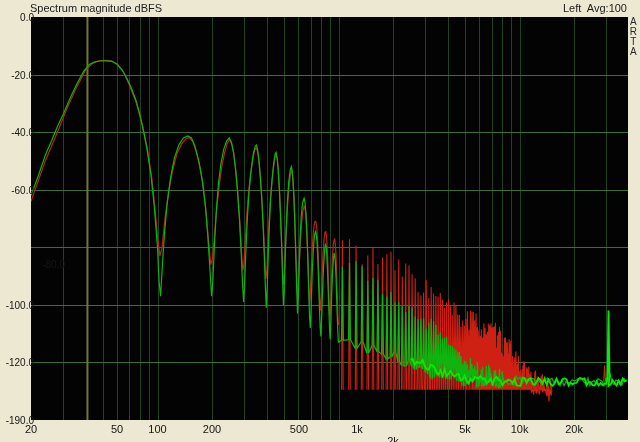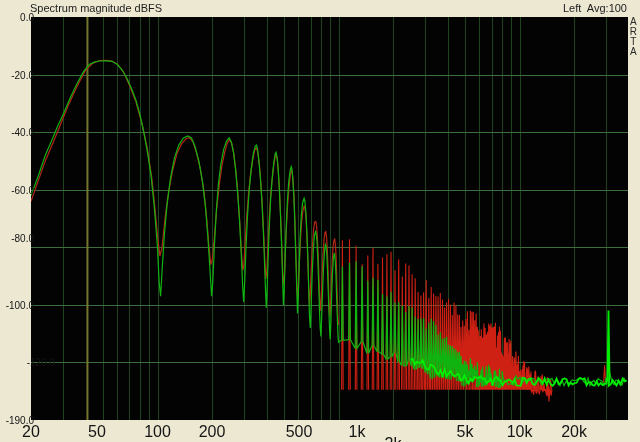--- a/index.html
+++ b/index.html
@@ -2,21 +2,21 @@
 <html><head>
 <meta charset="utf-8">
 <style>
   html,body{margin:0;padding:0;background:#ece8d2;}
   .frame{position:relative;width:640px;height:442px;background:#ece8d2;
          font-family:"Liberation Sans",sans-serif;overflow:hidden;}
   .plot-title{position:absolute;left:30px;top:2px;font-size:11px;color:#1c1c1c;white-space:pre;}
   .channel-info{position:absolute;top:2px;right:13px;font-size:11px;color:#1c1c1c;white-space:pre;}
   .brand{position:absolute;top:17px;right:3px;font-size:10px;line-height:10px;color:#2a2a2a;
          white-space:pre;text-align:center;}
-  .xlab{position:absolute;top:423px;font-size:16px;color:#151515;transform:translateX(-50%);}
+  .xlab{position:absolute;top:423px;font-size:11px;color:#151515;transform:translateX(-50%);}
   .ylab{position:absolute;left:0;width:34px;text-align:right;font-size:10px;color:#151515;
         transform:translateY(-50%);}
   svg{position:absolute;left:0;top:0;}
 </style>
 </head>
 <body>
 
 <div class="frame">
   <div class="plot-title">Spectrum magnitude dBFS</div>
   <div class="channel-info">Left  Avg:100</div>
@@ -65,31 +65,31 @@
         <line x1="31" y1="362.5" x2="628" y2="362.5" stroke="#3a6e3a" stroke-width="1"></line>
       </g>
       <line x1="87.43368392831263" y1="17" x2="87.43368392831263" y2="420" stroke="#75752d" stroke-width="2"></line>
       <path d="M31.0 201.2 L45.3 160.9 L57.5 132.1 L67.9 106.2 L77.2 86.1 L85.5 70.3 L93.0 63.1 L99.8 60.5 L106.1 60.3 L111.9 61.0 L117.4 64.2 L123.7 72.3 L129.5 85.5 L136.0 101.9 L141.9 123.5 L147.5 149.4 L151.8 178.2 L155.1 209.9 L157.5 235.8 L159.9 255.9 L162.1 247.3 L165.0 218.5 L168.5 192.6 L172.5 171.0 L176.9 153.7 L181.7 143.7 L186.2 138.5 L189.4 137.6 L193.0 141.9 L196.4 152.3 L200.2 168.1 L203.7 189.7 L206.7 218.5 L208.8 244.4 L210.8 264.6 L212.4 258.8 L214.3 238.7 L216.6 209.9 L219.2 185.4 L222.0 165.2 L224.7 152.3 L227.3 143.1 L229.6 139.6 L231.7 143.7 L233.8 153.7 L235.9 171.0 L237.9 194.0 L239.9 224.3 L241.5 253.0 L242.8 270.3 L243.9 264.6 L245.2 241.5 L246.7 217.1 L248.5 194.0 L250.4 175.3 L252.6 160.4 L254.7 150.0 L256.2 147.7 L257.8 152.3 L259.3 163.8 L260.8 182.5 L262.3 205.5 L263.7 234.3 L264.9 261.7 L265.9 278.9 L266.9 270.3 L267.9 247.3 L269.0 222.8 L270.3 199.8 L271.8 182.5 L273.5 167.5 L275.1 156.9 L276.1 154.9 L277.3 159.5 L278.3 171.0 L279.5 191.2 L280.7 217.1 L281.8 247.3 L282.8 273.2 L283.6 284.7 L284.4 276.1 L285.3 253.0 L286.4 228.6 L287.6 205.5 L288.9 188.3 L290.3 175.3 L291.4 170.1 L292.3 172.4 L293.1 181.1 L294.1 198.3 L295.0 224.3 L296.0 255.9 L296.9 284.7 L297.7 299.1 L298.5 284.7 L299.4 261.7 L300.5 240.1 L301.6 222.8 L302.8 211.3 L304.1 206.4 L304.9 207.8 L305.9 215.6 L306.8 232.9 L307.8 258.8 L308.7 287.6 L309.5 304.9 L310.3 293.3 L311.2 270.3 L312.3 247.3 L313.5 230.0 L314.7 222.0 L315.7 221.4 L316.5 225.1 L317.3 235.8 L318.1 253.0 L318.9 276.1 L319.7 299.1 L320.4 310.6 L321.2 299.1 L322.1 276.1 L323.0 254.5 L324.1 238.7 L325.0 232.3 L325.8 231.7 L326.5 236.3 L327.2 247.3 L328.0 266.0 L328.7 290.5 L329.4 310.6 L330.0 316.4 L330.7 302.0 L331.5 278.9 L332.3 258.8 L333.3 244.4 L334.1 240.1 L334.7 239.2 L335.3 243.8 L336.0 254.5 L336.6 273.2 L337.3 296.2 L337.9 316.4 L338.5 325.0" fill="none" stroke="#b52818" stroke-width="1.2" clip-path="url(#pc)"></path>
       <path d="M341.6 389.8 L342.4 240.2 L343.2 389.8 M348.7 389.8 L349.5 239.2 L350.3 389.8 M355.3 389.8 L356.1 245.7 L356.9 389.8 M361.3 389.8 L362.1 264.2 L362.9 389.8 M367.0 389.8 L367.8 255.5 L368.6 389.8 M372.2 389.8 L373.0 247.8 L373.8 389.8 M377.1 389.8 L377.9 264.0 L378.7 389.8 M381.7 389.8 L382.5 257.4 L383.3 389.8 M386.1 389.8 L386.9 254.3 L387.7 389.8 M390.2 389.8 L391.0 251.7 L391.8 389.8 M394.2 389.8 L395.0 270.2 L395.8 389.8 M397.9 389.8 L398.7 259.5 L399.5 389.8 M401.5 389.8 L402.3 276.5 L403.1 389.8 M404.9 389.8 L405.7 263.6 L406.5 389.8 M408.2 389.8 L409.0 265.6 L409.8 389.8 M411.3 389.8 L412.1 274.3 L412.9 389.8 M414.4 389.8 L415.2 278.3 L416.0 389.8 M417.3 389.8 L418.1 292.0 L418.9 389.8 M420.1 389.8 L420.9 295.4 L421.7 389.8 M422.8 389.8 L423.6 292.4 L424.4 389.8 M425.4 389.8 L426.2 280.0 L427.0 389.8 M428.0 389.8 L428.8 297.9 L429.6 389.8 M430.4 389.8 L431.2 287.1 L432.0 389.8 M432.8 389.8 L433.6 293.6 L434.4 389.8 M435.1 389.8 L435.9 295.9 L436.7 389.8 M437.3 389.8 L438.1 296.4 L438.9 389.8 M439.5 389.8 L440.3 293.1 L441.1 389.8 M441.7 389.8 L442.5 299.4 L443.3 389.8 M443.7 389.8 L444.5 307.6 L445.3 389.8 M445.7 389.8 L446.5 302.4 L447.3 389.8 M447.7 389.8 L448.5 298.7 L449.3 389.8 M449.6 389.8 L450.4 304.8 L451.2 389.8 M451.5 389.8 L452.3 315.1 L453.1 389.8 M453.3 389.8 L454.1 302.5 L454.9 389.8 M455.1 389.8 L455.9 305.3 L456.7 389.8 M456.9 389.8 L457.7 314.5 L458.5 389.8 M458.6 389.8 L459.4 314.9 L460.2 389.8 M460.2 389.8 L461.0 327.1 L461.8 389.8 M461.9 389.8 L462.7 320.6 L463.5 389.8 M463.5 389.8 L464.3 325.8 L465.1 389.8 M465.1 389.8 L465.9 319.1 L466.7 389.8 M466.6 389.8 L467.4 311.3 L468.2 389.8 M468.1 389.8 L468.9 329.7 L469.7 389.8 M469.6 389.8 L470.4 310.6 L471.2 389.8 M471.1 389.8 L471.9 311.8 L472.7 389.8 M472.5 389.8 L473.3 311.8 L474.1 389.8 M473.9 389.8 L474.7 320.2 L475.5 389.8 M475.3 389.8 L476.1 313.5 L476.9 389.8 M476.6 389.8 L477.4 327.1 L478.2 389.8 M478.0 389.8 L478.8 330.3 L479.6 389.8 M479.3 389.8 L480.1 336.0 L480.9 389.8 M480.5 389.8 L481.3 329.2 L482.1 389.8 M481.8 389.8 L482.6 337.6 L483.4 389.8 M483.1 389.8 L483.9 323.5 L484.7 389.8 M484.3 389.8 L485.1 327.7 L485.9 389.8 M485.5 389.8 L486.3 334.3 L487.1 389.8 M486.7 389.8 L487.5 331.7 L488.3 389.8 M487.9 389.8 L488.7 323.4 L489.5 389.8 M489.0 389.8 L489.8 325.6 L490.6 389.8 M490.2 389.8 L491.0 323.4 L491.8 389.8 M491.3 389.8 L492.1 327.5 L492.9 389.8 M492.4 389.8 L493.2 327.3 L494.0 389.8 M493.5 389.8 L494.3 326.5 L495.1 389.8 M494.6 389.8 L495.4 322.8 L496.2 389.8 M495.6 389.8 L496.4 347.7 L497.2 389.8 M496.7 389.8 L497.5 335.5 L498.3 389.8 M497.7 389.8 L498.5 332.3 L499.3 389.8 M498.7 389.8 L499.5 326.8 L500.3 389.8 M499.7 389.8 L500.5 330.8 L501.3 389.8 M500.7 389.8 L501.5 352.6 L502.3 389.8 M501.7 389.8 L502.5 354.6 L503.3 389.8 M502.7 389.8 L503.5 356.5 L504.3 389.8 M503.6 389.8 L504.4 337.7 L505.2 389.8 M504.6 389.8 L505.4 337.5 L506.2 389.8 M505.5 389.8 L506.3 342.4 L507.1 389.8 M506.5 389.8 L507.3 342.3 L508.1 389.8 M507.4 389.8 L508.2 353.4 L509.0 389.8 M508.3 389.8 L509.1 339.1 L509.9 389.8 M509.2 389.8 L510.0 343.5 L510.8 389.8 M510.0 389.8 L510.8 340.5 L511.6 389.8 M510.9 389.8 L511.7 361.9 L512.5 389.8 M511.8 389.8 L512.6 356.1 L513.4 389.8 M512.6 389.8 L513.4 368.1 L514.2 389.8 M513.5 389.8 L514.3 357.2 L515.1 389.8 M514.3 389.8 L515.1 359.7 L515.9 389.8 M515.1 389.8 L515.9 351.6 L516.7 389.8 M516.0 389.8 L516.8 365.3 L517.6 389.8 M516.8 389.8 L517.6 363.7 L518.4 389.8 M517.6 389.8 L518.4 356.1 L519.2 389.8 M518.4 389.8 L519.2 379.9 L520.0 389.8 M519.2 389.8 L520.0 370.9 L520.8 389.8 M519.9 389.8 L520.7 369.8 L521.5 389.8 M520.7 389.8 L521.5 382.2 L522.3 389.8 M521.5 389.8 L522.3 368.9 L523.1 389.8 M522.2 389.8 L523.0 365.2 L523.8 389.8 M523.0 389.8 L523.8 361.3 L524.6 389.8 M523.7 389.8 L524.5 362.1 L525.3 389.8 M524.5 389.8 L525.3 381.0 L526.1 389.8 M525.2 389.8 L526.0 382.0 L526.8 389.8 M525.9 389.8 L526.7 367.3 L527.5 389.8 M526.6 389.8 L527.4 368.4 L528.2 389.8 M527.3 389.8 L528.1 385.2 L528.9 389.8 M528.0 389.8 L528.8 366.5 L529.6 389.8 M528.7 389.8 L529.5 374.4 L530.3 389.8 M529.4 389.8 L530.2 376.2 L531.0 389.8 M530.1 389.8 L530.9 371.4 L531.7 389.8 M530.8 389.8 L531.6 391.9 L532.4 389.8 M531.4 389.8 L532.2 389.6 L533.0 389.8 M532.1 389.8 L532.9 379.1 L533.7 389.8 M532.8 389.8 L533.6 394.7 L534.4 389.8 M533.4 389.8 L534.2 390.8 L535.0 389.8 M534.1 389.8 L534.9 371.4 L535.7 389.8 M534.7 389.8 L535.5 370.4 L536.3 389.8 M535.4 389.8 L536.2 392.7 L537.0 389.8 M536.0 389.8 L536.8 393.1 L537.6 389.8 M536.6 389.8 L537.4 388.4 L538.2 389.8 M537.2 389.8 L538.0 376.3 L538.8 389.8 M537.9 389.8 L538.7 388.4 L539.5 389.8 M538.5 389.8 L539.3 394.4 L540.1 389.8 M539.1 389.8 L539.9 386.6 L540.7 389.8 M539.7 389.8 L540.5 379.5 L541.3 389.8 M540.3 389.8 L541.1 376.2 L541.9 389.8 M540.9 389.8 L541.7 389.6 L542.5 389.8 M541.5 389.8 L542.3 374.4 L543.1 389.8 M542.1 389.8 L542.9 391.6 L543.7 389.8 M542.7 389.8 L543.5 382.3 L544.3 389.8 M543.2 389.8 L544.0 384.0 L544.8 389.8 M543.8 389.8 L544.6 390.5 L545.4 389.8 M544.4 389.8 L545.2 389.4 L546.0 389.8 M544.9 389.8 L545.7 391.1 L546.5 389.8 M545.5 389.8 L546.3 394.7 L547.1 389.8 M546.1 389.8 L546.9 396.3 L547.7 389.8 M546.6 389.8 L547.4 377.3 L548.2 389.8 M547.2 389.8 L548.0 383.8 L548.8 389.8 M547.7 389.8 L548.5 396.2 L549.3 389.8 M548.2 389.8 L549.0 401.4 L549.8 389.8 M548.8 389.8 L549.6 392.5 L550.4 389.8 M549.3 389.8 L550.1 392.4 L550.9 389.8 M549.9 389.8 L550.7 379.8 L551.5 389.8 M550.4 389.8 L551.2 395.8 L552.0 389.8 M603.6 382.6 L604.6 365.3 L605.6 382.6 " fill="none" stroke="#cf2014" stroke-width="1.1" clip-path="url(#pc)"></path>
       <path d="M31.0 195.5 L38.5 175.3 L45.3 155.2 L51.6 140.8 L57.5 126.4 L62.9 114.9 L70.4 97.6 L77.2 83.2 L83.5 71.7 L89.3 64.5 L94.8 61.9 L99.8 61.0 L106.1 60.8 L111.9 61.3 L117.4 64.5 L122.4 70.3 L127.2 78.9 L131.7 89.0 L136.0 100.5 L140.0 114.9 L143.8 132.1 L147.5 152.3 L151.0 175.3 L154.3 207.0 L157.5 247.3 L159.1 281.8 L160.6 296.2 L162.1 270.3 L164.3 235.8 L167.1 204.1 L170.5 178.2 L174.4 158.1 L178.8 145.1 L183.4 137.9 L187.8 135.9 L191.5 137.9 L195.0 146.5 L198.8 160.9 L202.4 181.1 L205.5 207.0 L208.0 238.7 L210.0 270.3 L211.6 296.2 L212.8 281.8 L214.3 247.3 L216.2 212.7 L218.4 184.0 L220.9 163.8 L223.7 149.4 L226.7 140.8 L229.2 137.9 L231.4 142.2 L233.5 152.3 L235.6 169.6 L237.6 192.6 L239.6 221.4 L241.2 253.0 L242.6 284.7 L243.6 302.0 L244.7 281.8 L246.0 247.3 L247.5 215.6 L249.2 189.7 L251.2 169.6 L253.3 153.7 L255.3 146.0 L256.5 145.1 L257.6 149.4 L258.9 160.9 L260.4 178.2 L261.9 201.2 L263.3 230.0 L264.5 261.7 L265.5 290.5 L266.3 307.7 L267.3 284.7 L268.3 253.0 L269.4 224.3 L270.7 198.3 L272.2 178.2 L273.8 162.4 L275.2 153.7 L276.1 152.3 L277.2 158.1 L278.2 169.6 L279.4 189.7 L280.5 215.6 L281.7 247.3 L282.6 278.9 L283.4 304.9 L284.2 290.5 L285.1 258.8 L286.2 227.1 L287.4 201.2 L288.8 181.1 L290.3 169.6 L291.3 166.7 L292.0 169.6 L292.8 178.2 L293.8 195.5 L294.8 221.4 L295.7 253.0 L296.7 287.6 L297.5 313.5 L298.3 296.2 L299.2 264.6 L300.2 235.8 L301.3 215.6 L302.6 202.7 L304.1 198.3 L304.9 201.2 L305.9 212.7 L306.8 230.0 L307.8 255.9 L308.7 287.6 L309.5 316.4 L310.3 327.9 L311.2 304.9 L312.2 273.2 L313.3 250.2 L314.4 235.8 L315.5 231.5 L316.1 232.9 L317.0 241.5 L317.8 258.8 L318.6 281.8 L319.4 307.7 L320.2 327.9 L320.9 336.5 L321.7 316.4 L322.6 290.5 L323.5 267.4 L324.6 250.2 L325.4 244.4 L326.0 245.8 L326.7 253.0 L327.4 267.4 L328.1 287.6 L328.9 310.6 L329.6 330.8 L330.2 339.4 L330.9 322.1 L331.6 296.2 L332.5 273.2 L333.4 258.8 L334.2 253.0 L334.7 254.5 L335.3 261.7 L336.0 276.1 L336.6 296.2 L337.3 316.4 L337.9 333.6 L338.5 342.3 L341.5 340.3 L342.4 266.7 L343.3 340.3 L348.6 339.6 L349.5 263.0 L350.4 339.6 L355.2 348.5 L356.1 261.2 L357.0 348.5 L361.2 341.8 L362.1 266.3 L363.0 341.8 L366.9 353.3 L367.8 280.8 L368.7 353.3 L372.1 345.3 L373.0 277.8 L373.9 345.3 L377.0 351.8 L377.9 279.7 L378.8 351.8 L381.6 354.1 L382.5 294.0 L383.4 354.1 L386.0 358.9 L386.9 296.5 L387.8 358.9 L390.1 357.0 L391.0 291.9 L391.9 357.0 L394.1 352.1 L395.0 302.5 L395.9 352.1 L397.8 361.9 L398.7 302.2 L399.6 361.9 L401.4 365.4 L402.3 305.8 L403.2 365.4 L404.8 366.2 L405.7 312.0 L406.6 366.2 L408.1 360.9 L409.0 306.0 L409.9 360.9 L411.2 366.2 L412.1 307.6 L413.0 366.2 L414.3 369.4 L415.2 316.4 L416.1 369.4 L417.2 367.2 L418.1 318.9 L419.0 367.2 L420.0 367.0 L420.9 318.5 L421.8 367.0 L422.7 369.1 L423.6 318.2 L424.5 369.1 L425.3 372.5 L426.2 328.5 L427.1 372.5 L427.9 374.3 L428.8 322.9 L429.7 374.3 L430.3 378.3 L431.2 318.7 L432.1 378.3 L432.7 377.6 L433.6 321.3 L434.5 377.6 L435.0 374.0 L435.9 325.1 L436.8 374.0 L437.2 376.5 L438.1 334.7 L439.0 376.5 L439.4 377.6 L440.3 332.2 L441.2 377.6 L441.6 371.5 L442.5 338.5 L443.4 371.5 L443.6 377.3 L444.5 338.0 L445.4 377.3 L445.6 378.9 L446.5 336.7 L447.4 378.9 L447.6 378.5 L448.5 344.7 L449.4 378.5 L449.5 379.4 L450.4 345.4 L451.3 379.4 L451.4 376.5 L452.3 345.9 L453.2 376.5 L453.2 374.9 L454.1 348.2 L455.0 374.9 L455.0 378.6 L455.9 349.8 L456.8 378.6 L456.8 381.0 L457.7 352.3 L458.6 381.0 L458.5 378.5 L459.4 351.8 L460.3 378.5 L460.1 381.9 L461.0 356.1 L461.9 381.9 L461.8 385.4 L462.7 363.7 L463.6 385.4 L463.4 386.3 L464.3 360.4 L465.2 386.3 L465.0 383.4 L465.9 361.3 L466.8 383.4 L466.5 384.2 L467.4 364.6 L468.3 384.2 L468.0 379.9 L468.9 370.2 L469.8 379.9 L469.5 381.9 L470.4 358.2 L471.3 381.9 L471.0 379.4 L471.9 364.0 L472.8 379.4 L472.4 380.4 L473.3 368.8 L474.2 380.4 L473.8 378.0 L474.7 365.7 L475.6 378.0 L475.2 375.9 L476.1 370.4 L477.0 375.9 L476.5 387.3 L477.4 362.3 L478.3 387.3 L477.9 385.7 L478.8 375.9 L479.7 385.7 L479.2 382.8 L480.1 376.9 L481.0 382.8 L480.4 378.1 L481.3 369.6 L482.2 378.1 L481.7 386.6 L482.6 366.9 L483.5 386.6 L483.0 383.5 L483.9 377.3 L484.8 383.5 L484.2 385.2 L485.1 377.9 L486.0 385.2 L485.4 384.8 L486.3 366.1 L487.2 384.8 L486.6 378.5 L487.5 377.9 L488.4 378.5 L487.8 382.0 L488.7 364.8 L489.6 382.0 L488.9 382.0 L489.8 367.6 L490.7 382.0 L490.1 381.0 L491.0 373.2 L491.9 381.0 L491.2 385.3 L492.1 382.6 L493.0 385.3 L492.3 385.3 L493.2 379.7 L494.1 385.3 L493.4 382.7 L494.3 370.8 L495.2 382.7 L494.5 379.3 L495.4 370.4 L496.3 379.3 L495.5 387.2 L496.4 380.6 L497.3 387.2 L496.6 379.2 L497.5 378.3 L498.4 379.2 L497.6 381.9 L498.5 376.3 L499.4 381.9 L498.6 388.0 L499.5 368.8 L500.4 388.0 L499.6 385.7 L500.5 378.5 L501.4 385.7 L500.6 379.1 L501.5 383.2 L502.4 379.1 L502.0 371.0 L504.0 382.5 L506.0 379.9 L508.0 384.5 L510.0 383.6 L512.0 384.1 L514.0 385.2 L516.0 376.1 L518.0 379.3 L520.0 377.2 L522.0 383.4 L524.0 379.6 L526.0 378.8 L528.0 380.4 L530.0 380.7 L532.0 378.3 L534.0 378.9 L536.0 384.0 L538.0 378.6 L540.0 382.5 L542.0 384.9 L544.0 382.0 L546.0 379.0 L548.0 378.6 L550.0 379.6 L552.0 378.4 L554.0 383.2 L556.0 379.3 L558.0 381.1 L560.0 385.6 L562.0 380.1 L564.0 385.7 L566.0 381.4 L568.0 383.2 L570.0 382.5 L572.0 379.9 L574.0 380.6 L576.0 380.3 L578.0 379.0 L580.0 377.6 L582.0 378.8 L584.0 382.1 L586.0 384.0 L588.0 378.0 L590.0 385.7 L592.0 381.9 L594.0 380.4 L596.0 384.1 L598.0 378.7 L600.0 380.1 L602.0 381.2 L604.0 385.6 L606.0 378.3 L608.0 381.1 L610.0 374.0 L612.0 381.9 L614.0 384.6 L616.0 380.0 L618.0 380.8 L620.0 384.7 L622.0 385.1 L624.0 378.4 L626.0 382.0" fill="none" stroke="#10b410" stroke-width="1.2" clip-path="url(#pc)"></path>
       <path d="M410.6 360.0 L412.6 358.7 L414.6 364.7 L416.6 361.9 L418.6 362.7 L420.6 362.8 L422.6 360.1 L424.6 365.6 L426.6 369.3 L428.6 369.6 L430.6 364.6 L432.6 365.5 L434.6 367.5 L436.6 372.9 L438.6 374.4 L440.6 370.1 L442.6 375.8 L444.6 369.3 L446.6 376.0 L448.6 373.6 L450.6 370.9 L452.6 374.6 L454.6 376.4 L456.6 374.8 L458.6 373.8 L460.6 380.3 L462.6 379.6 L464.6 375.6 L466.6 380.8 L468.6 383.4 L470.6 378.6 L472.6 381.2 L474.6 377.0 L476.6 377.9 L478.6 378.0 L480.6 376.1 L482.6 379.4 L484.6 378.3 L486.6 383.1 L488.6 381.7 L490.6 378.7 L492.6 384.0 L494.6 378.3 L496.6 376.9 L498.6 379.8 L500.6 380.7 L502.6 385.2 L504.6 381.6 L506.6 381.3 L508.6 379.6 L510.6 380.4 L512.6 383.2 L514.6 379.0 L516.6 385.4 L518.6 385.7 L520.6 385.8 L522.6 377.8 L524.6 378.1 L526.6 382.9 L528.6 379.2 L530.6 378.2 L532.6 383.9 L534.6 384.9 L536.6 381.7 L538.6 378.3 L540.6 380.2 L542.6 383.3 L544.6 378.4 L546.6 384.7 L548.6 379.7 L550.6 384.1 L552.6 385.8 L554.6 383.5 L556.6 378.7 L558.6 384.2 L560.6 383.0 L562.6 379.2 L564.6 378.4 L566.6 379.3 L568.6 385.5 L570.6 382.8 L572.6 384.3 L574.6 383.1 L576.6 382.8 L578.6 378.9 L580.6 378.3 L582.6 379.2 L584.6 378.4 L586.6 385.3 L588.6 382.1 L590.6 382.2 L592.6 385.2 L594.6 385.6 L596.6 381.4 L598.6 385.3 L600.6 383.0 L602.6 385.1 L604.6 383.8 L606.6 383.6 L607.5 376.8 L608.5 310.6 L609.5 376.8 L608.6 385.9 L610.6 384.5 L612.6 380.1 L614.6 382.9 L616.6 385.4 L618.6 380.6 L620.6 384.3 L622.6 378.6 L624.6 381.3 L626.6 380.3" fill="none" stroke="#00ef00" stroke-width="1.8" clip-path="url(#pc)"></path>
     </svg>
   <div id="labels">
       <div class="xlab" style="left: 31px;">20</div>
-      <div class="xlab" style="left: 97px;">50</div>
+      <div class="xlab" style="left: 117px;">50</div>
       <div class="xlab" style="left: 157.528px;">100</div>
       <div class="xlab" style="left: 212.02px;">200</div>
       <div class="xlab" style="left: 299px;">500</div>
       <div class="xlab" style="left: 357px;">1k</div>
       <div class="xlab" style="left: 393.04px; margin-top: 12px;">2k</div>
       <div class="xlab" style="left: 465.075px;">5k</div>
       <div class="xlab" style="left: 519.568px;">10k</div>
       <div class="xlab" style="left: 574.06px;">20k</div>
       <div class="ylab" style="top: 17px;">0.0</div>
       <div class="ylab" style="top: 74.5714px;">-20.0</div>
       <div class="ylab" style="top: 132.143px;">-40.0</div>
       <div class="ylab" style="top: 189.714px;">-60.0</div>
-      <div class="ylab" style="top: 238px;">-80.0</div>
+      <div class="ylab" style="top: 264px; margin-left: 31px;">-80.0</div>
       <div class="ylab" style="top: 304.857px;">-100.0</div>
-      <div class="ylab" style="top: 362.429px; padding-left: 21px;">-120.0</div>
+      <div class="ylab" style="top: 362.429px;">-120.0</div>
       <div class="ylab" style="top: 420px;">-190.0</div>
     </div>
 </div>
 
 </body></html>

